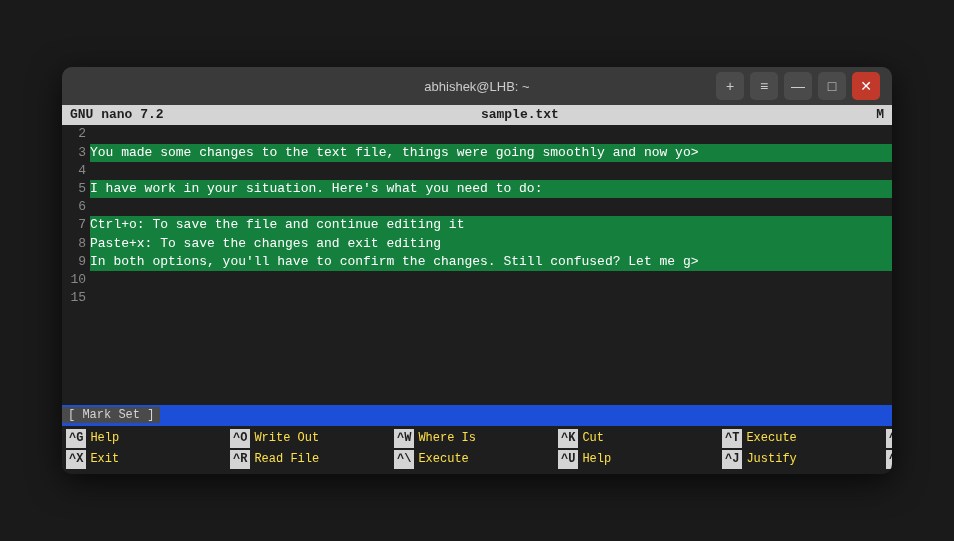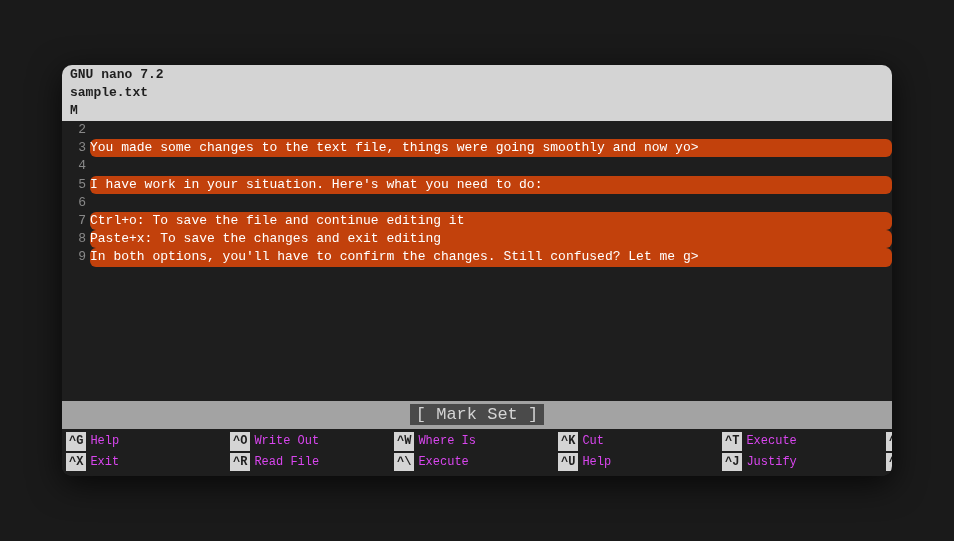--- a/index.html
+++ b/index.html
@@ -67,21 +67,20 @@
       font-size: 13px;
       line-height: 1.4;
     }
     .nano-header {
       background: #d4d4d4;
       color: #1e1e1e;
       display: flex;
       justify-content: space-between;
       padding: 1px 8px;
       font-weight: bold;
-      flex-direction: column;
     }
     .nano-content {
       padding: 0;
       min-height: 280px;
     }
     .line {
       display: flex;
       white-space: pre;
       min-height: 18px;
     }
@@ -90,30 +89,28 @@
       width: 28px;
       text-align: right;
       padding-right: 4px;
       flex-shrink: 0;
       user-select: none;
     }
     .line-text {
       flex: 1;
     }
     .line-text.selected {
-      background: #c2410c;
+      background: #15803d;
       color: #fff;
-      border-radius: 6px;
     }
     .mark-bar {
-      background: #a3a3a3;
+      background: #1d4ed8;
       color: #d4d4d4;
-      text-align: center;
       padding: 2px 0;
-      font-size: 17px;
+      font-size: 12px;
     }
     .mark-bar span {
       background: #4a4a4a;
       padding: 1px 6px;
     }
     .nano-footer {
       background: #1e1e1e;
       padding: 2px 0 4px 0;
     }
     .footer-row {
@@ -129,53 +126,70 @@
     .footer-key {
       background: #d4d4d4;
       color: #1e1e1e;
       font-weight: bold;
       font-size: 12px;
       padding: 1px 3px;
       margin-right: 4px;
       white-space: nowrap;
     }
     .footer-label {
-      color: #d946ef;
+      color: #fde047;
       font-size: 12px;
     }
     .titlebar-wrap {
       position: relative;
       display: flex;
       align-items: center;
       height: 38px;
     }
   </style>
 </head>
 <body>
 
 <div class="window">
 
+  <div class="titlebar">
+    <div class="titlebar-wrap" style="width:100%; position:relative; display:flex; align-items:center;">
+      <div class="titlebar-buttons-left">
+        
+      </div>
+      <span class="titlebar-title" style="font-family:sans-serif; font-size:13px; color:#ccc; position:absolute; left:50%; transform:translateX(-50%);">abhishek@LHB: ~</span>
+      <div class="titlebar-controls" style="display:flex; gap:6px; margin-left:auto;">
+        <button class="titlebar-btn btn-plus">+</button>
+        <button class="titlebar-btn btn-menu">≡</button>
+        <button class="titlebar-btn btn-min">—</button>
+        <button class="titlebar-btn btn-max">□</button>
+        <button class="titlebar-btn btn-close">✕</button>
+      </div>
+    </div>
+  </div>
 
   <div class="terminal">
 
     <div class="nano-header">
       <span>GNU nano 7.2</span>
       <span>sample.txt</span>
       <span>M</span>
     </div>
 
     <div class="nano-content" id="nano-lines">
         <div class="line"><span class="line-num">2</span><span class="line-text"></span></div>
         <div class="line"><span class="line-num">3</span><span class="line-text selected">You made some changes to the text file, things were going smoothly and now yo&gt;</span></div>
         <div class="line"><span class="line-num">4</span><span class="line-text"></span></div>
         <div class="line"><span class="line-num">5</span><span class="line-text selected">I have work in your situation. Here's what you need to do:</span></div>
         <div class="line"><span class="line-num">6</span><span class="line-text"></span></div>
         <div class="line"><span class="line-num">7</span><span class="line-text selected">Ctrl+o: To save the file and continue editing it</span></div>
         <div class="line"><span class="line-num">8</span><span class="line-text selected">Paste+x: To save the changes and exit editing</span></div>
         <div class="line"><span class="line-num">9</span><span class="line-text selected">In both options, you'll have to confirm the changes. Still confused? Let me g&gt;</span></div>
+        <div class="line"><span class="line-num">10</span><span class="line-text"></span></div>
+        <div class="line"><span class="line-num">15</span><span class="line-text"></span></div>
       </div>
 
     <div class="mark-bar">
       <span>[ Mark Set ]</span>
     </div>
 
     <div class="nano-footer" id="nano-footer">
         <div class="footer-row">
           <div class="footer-item">
             <span class="footer-key">^G</span>

